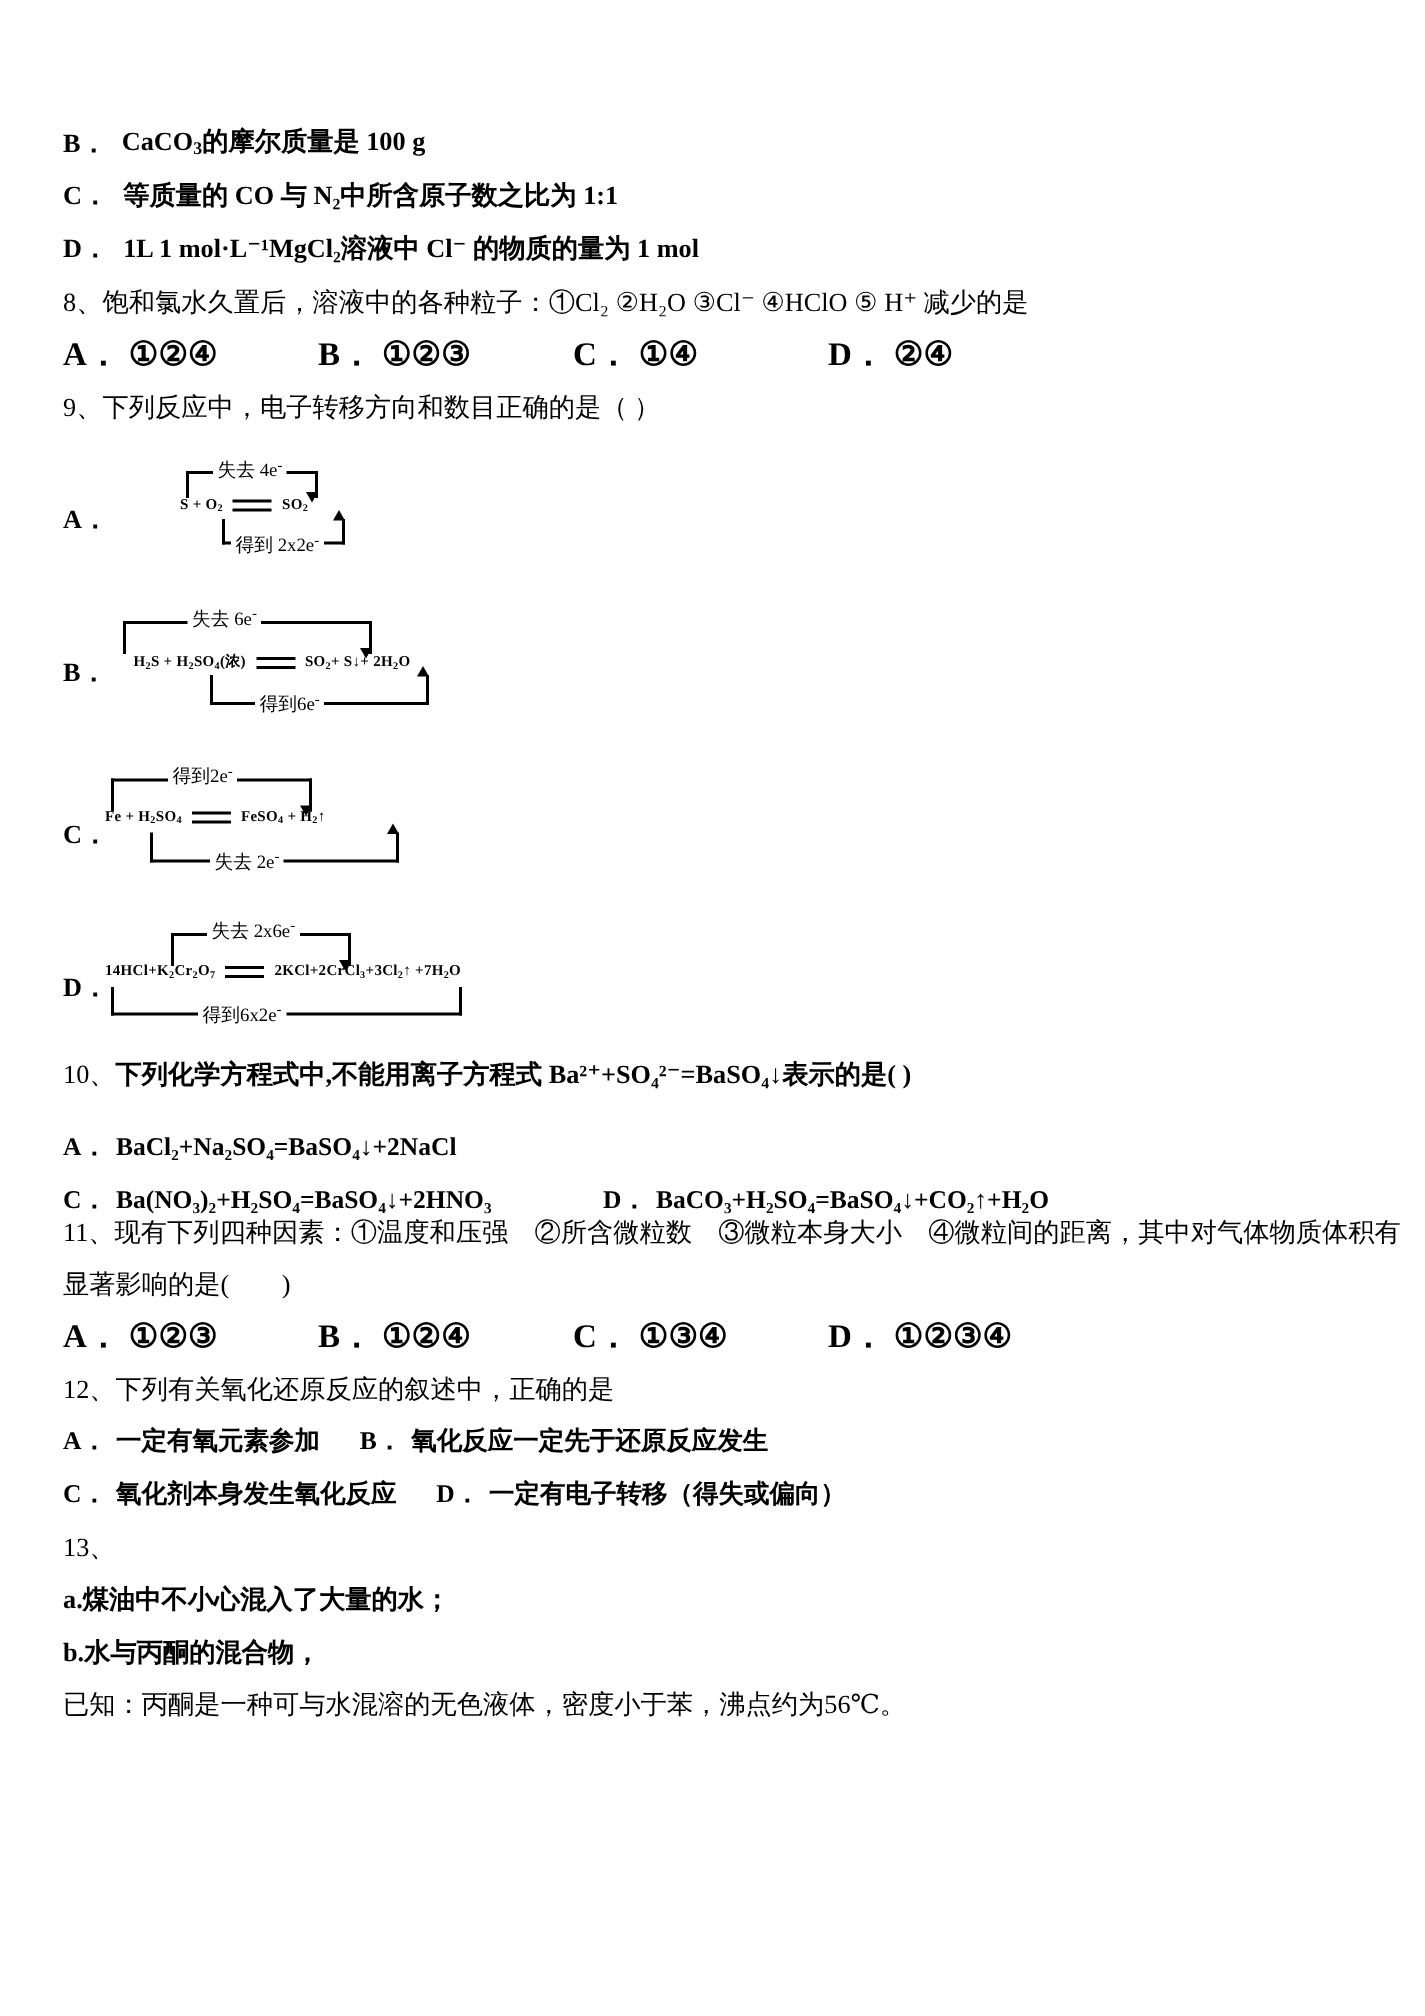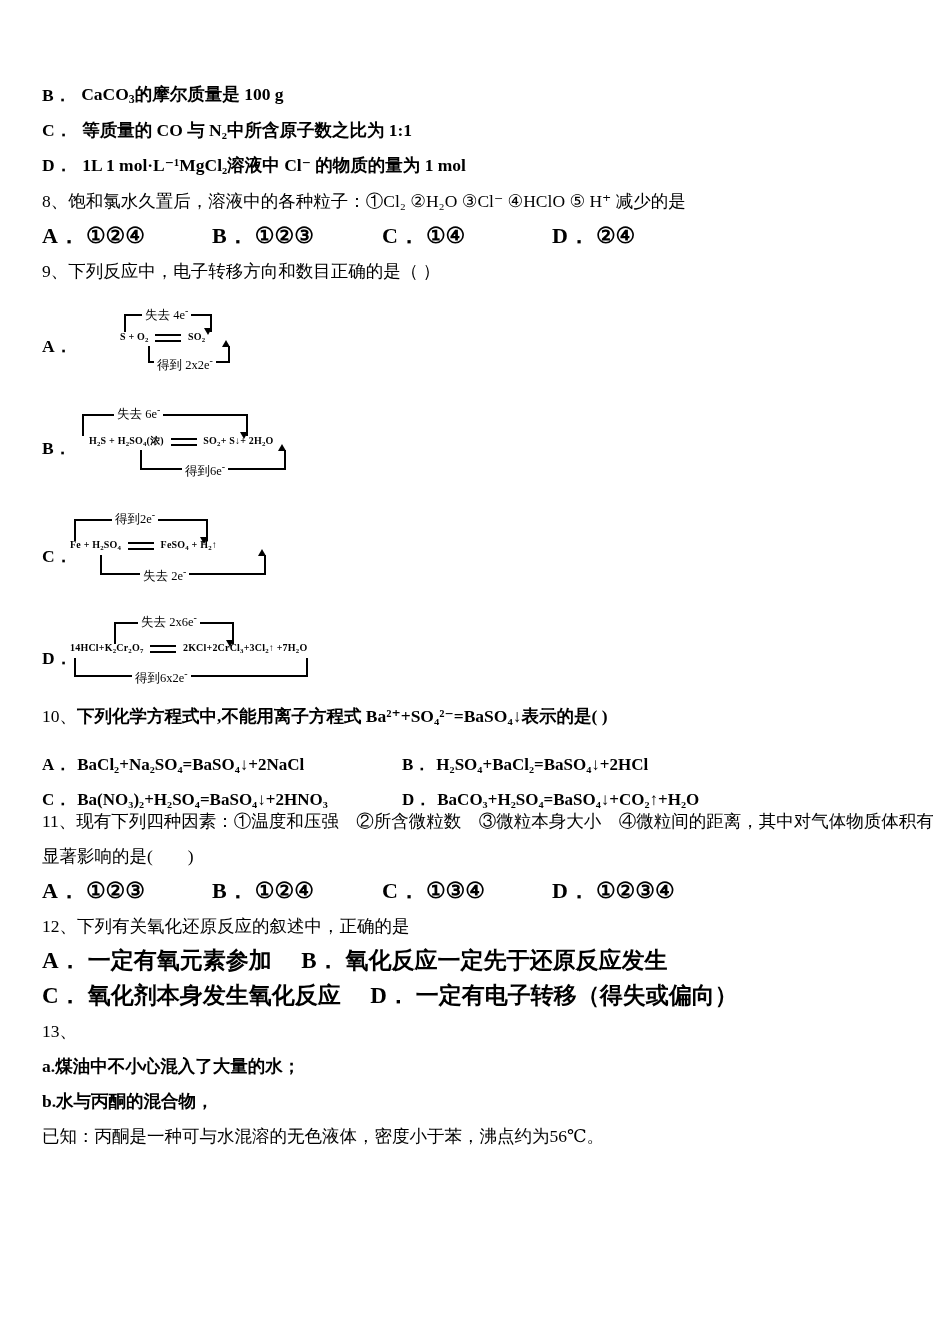--- a/index.html
+++ b/index.html
@@ -74,21 +74,21 @@
     font-size: 17px;
   }
   .opts2 > div {
     width: 50%;
     white-space: nowrap;
     margin-top: 28px;
   }
 
   
   .opts-inline {
-    font-size: 23px;
+    font-size: 17px;
     white-space: nowrap;
   }
   .opts-inline .gap { display:inline-block; width: 18px; }
 
   sub { font-size: 0.68em; vertical-align: -0.25em; }
   sup { font-size: 0.68em; vertical-align: 0.45em; }
   .diagram {
     position: relative;
     font-family: "Liberation Serif", "DejaVu Serif", serif;
     font-weight: bold;
@@ -223,24 +223,24 @@
     <div style="height:105px; position:relative;">
       <div style="position:absolute; left:0px; top:40px; font-weight:bold; font-size:17.5px;">B．</div>
       <div class="diagram" style="position:absolute; left:28px; top:10px; width:290px; height:78px;">
         <div class="eq" style="position:absolute; left:0px; top:28px;margin-left:19px;">
           <span>H<sub>2</sub>S + H<sub>2</sub>SO<sub>4</sub>(浓)</span>
           <span class="eqsign"></span>
           <span>SO<sub>2</sub>+ S↓+ 2H<sub>2</sub>O</span>
         </div>
         <div class="brk brk-top" style="left:12px; top:8px; width:162px; height:20px;"></div>
         <div class="arrow arrow-down" style="left:170px; top:26px;"></div>
-        <div class="cap" style="left:44px; top:-1px;text-align:center;">失去 6e<sup>-</sup></div>
+        <div class="cap" style="left:55px; top:-1px;text-align:center;">失去 6e<sup>-</sup></div>
         <div class="brk brk-bot" style="left:70px; top:44px; width:142px; height:18px;"></div>
         <div class="arrow arrow-up" style="left:208px; top:38px;"></div>
-        <div class="cap" style="left:100px; top:56px;margin-left:12px;">得到6e<sup>-</sup></div>
+        <div class="cap" style="left:100px; top:56px;">得到6e<sup>-</sup></div>
       </div>
     </div>
 
     <div style="height:105px; position:relative;">
       <div style="position:absolute; left:0px; top:43px; font-weight:bold; font-size:17.5px;">C．</div>
       <div class="diagram" style="position:absolute; left:28px; top:8px; width:250px; height:80px;">
         <div class="eq" style="position:absolute; left:0px; top:30px;">
           <span>Fe + H<sub>2</sub>SO<sub>4</sub></span>
           <span class="eqsign"></span>
           <span>FeSO<sub>4</sub> + H<sub>2</sub>↑</span>
@@ -273,23 +273,20 @@
     <div class="row">
       <span class="qline qnum">10、</span>
       <span class="qline bold">下列化学方程式中,不能用离子方程式 Ba²⁺+SO₄²⁻=BaSO₄↓表示的是( )</span>
     </div>
 
     <div class="row">
       <div class="opts2">
         <div>
           <span class="opt-label">A．</span><span class="bold">BaCl₂+Na₂SO₄=BaSO₄↓+2NaCl</span>
         </div>
-        <div>
-          <span class="opt-label">B．</span><span class="bold">H₂SO₄+BaCl₂=BaSO₄↓+2HCl</span>
-        </div>
       </div>
     </div>
 
     <div class="row">
       <div class="opts2">
         <div>
           <span class="opt-label">C．</span><span class="bold">Ba(NO₃)₂+H₂SO₄=BaSO₄↓+2HNO₃</span>
         </div>
         <div>
           <span class="opt-label">D．</span><span class="bold">BaCO₃+H₂SO₄=BaSO₄↓+CO₂↑+H₂O</span>

